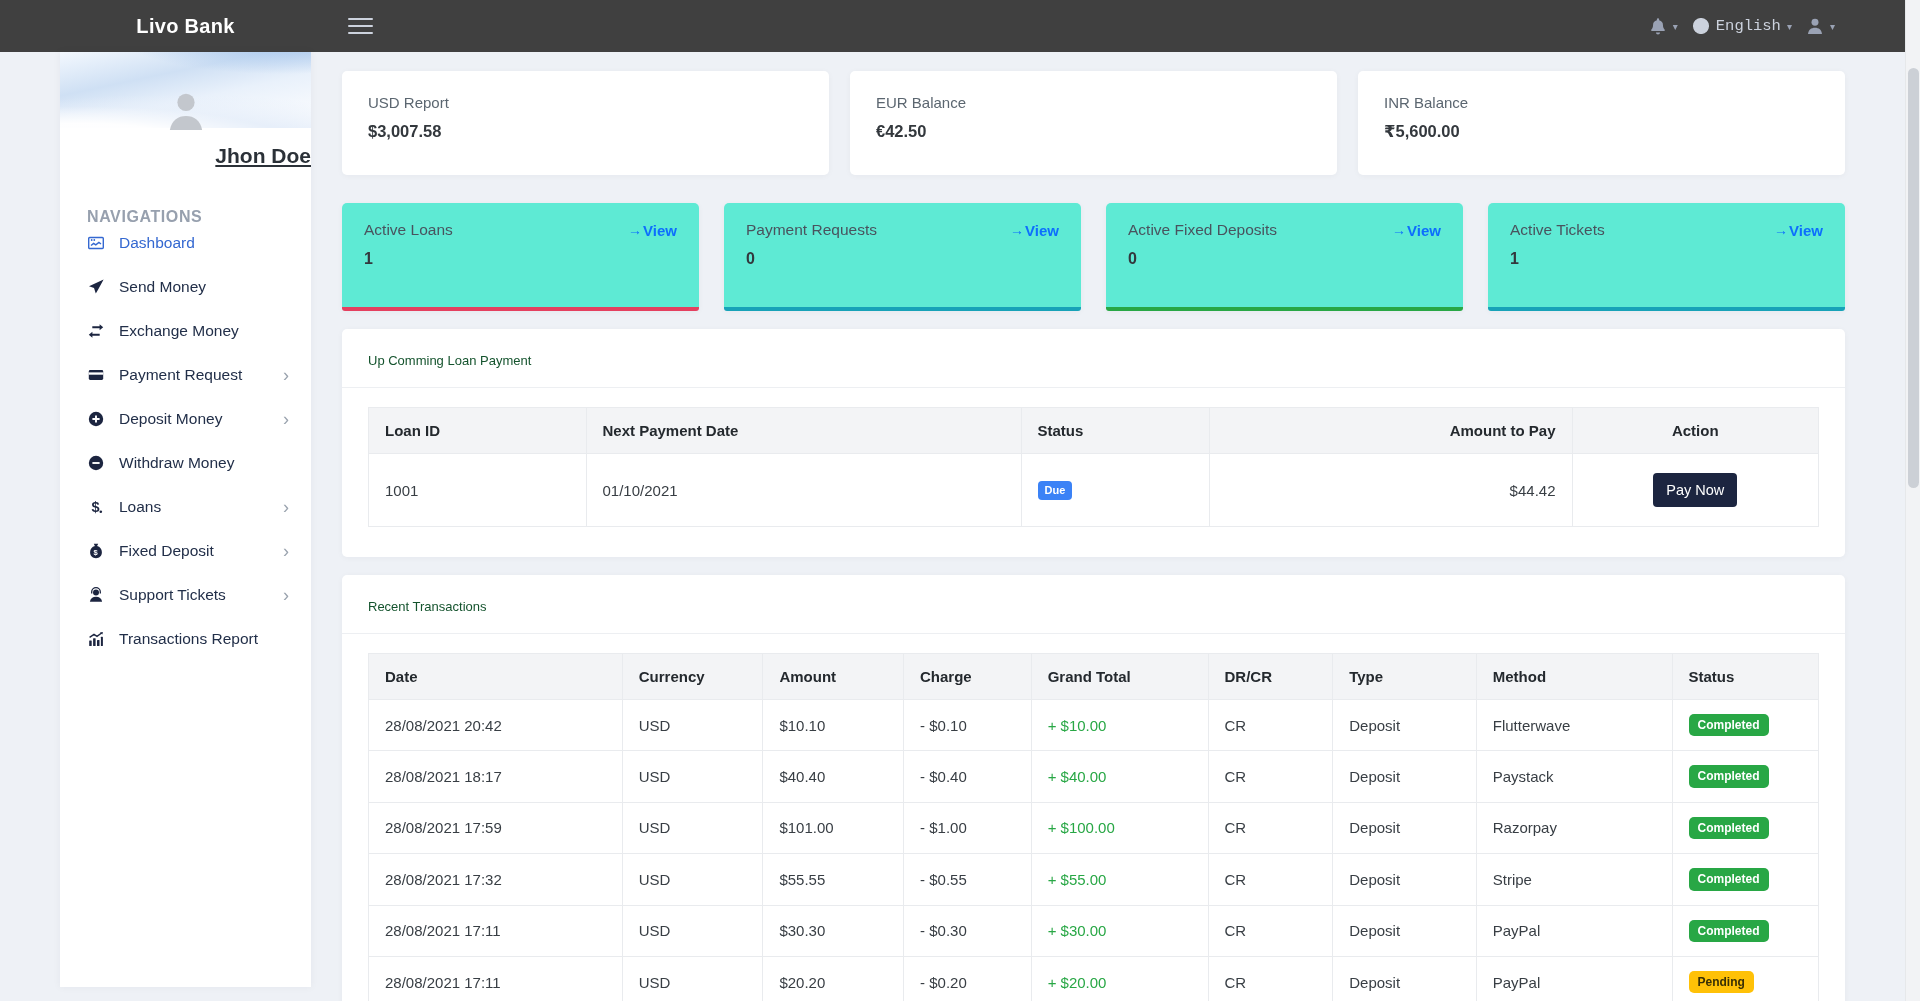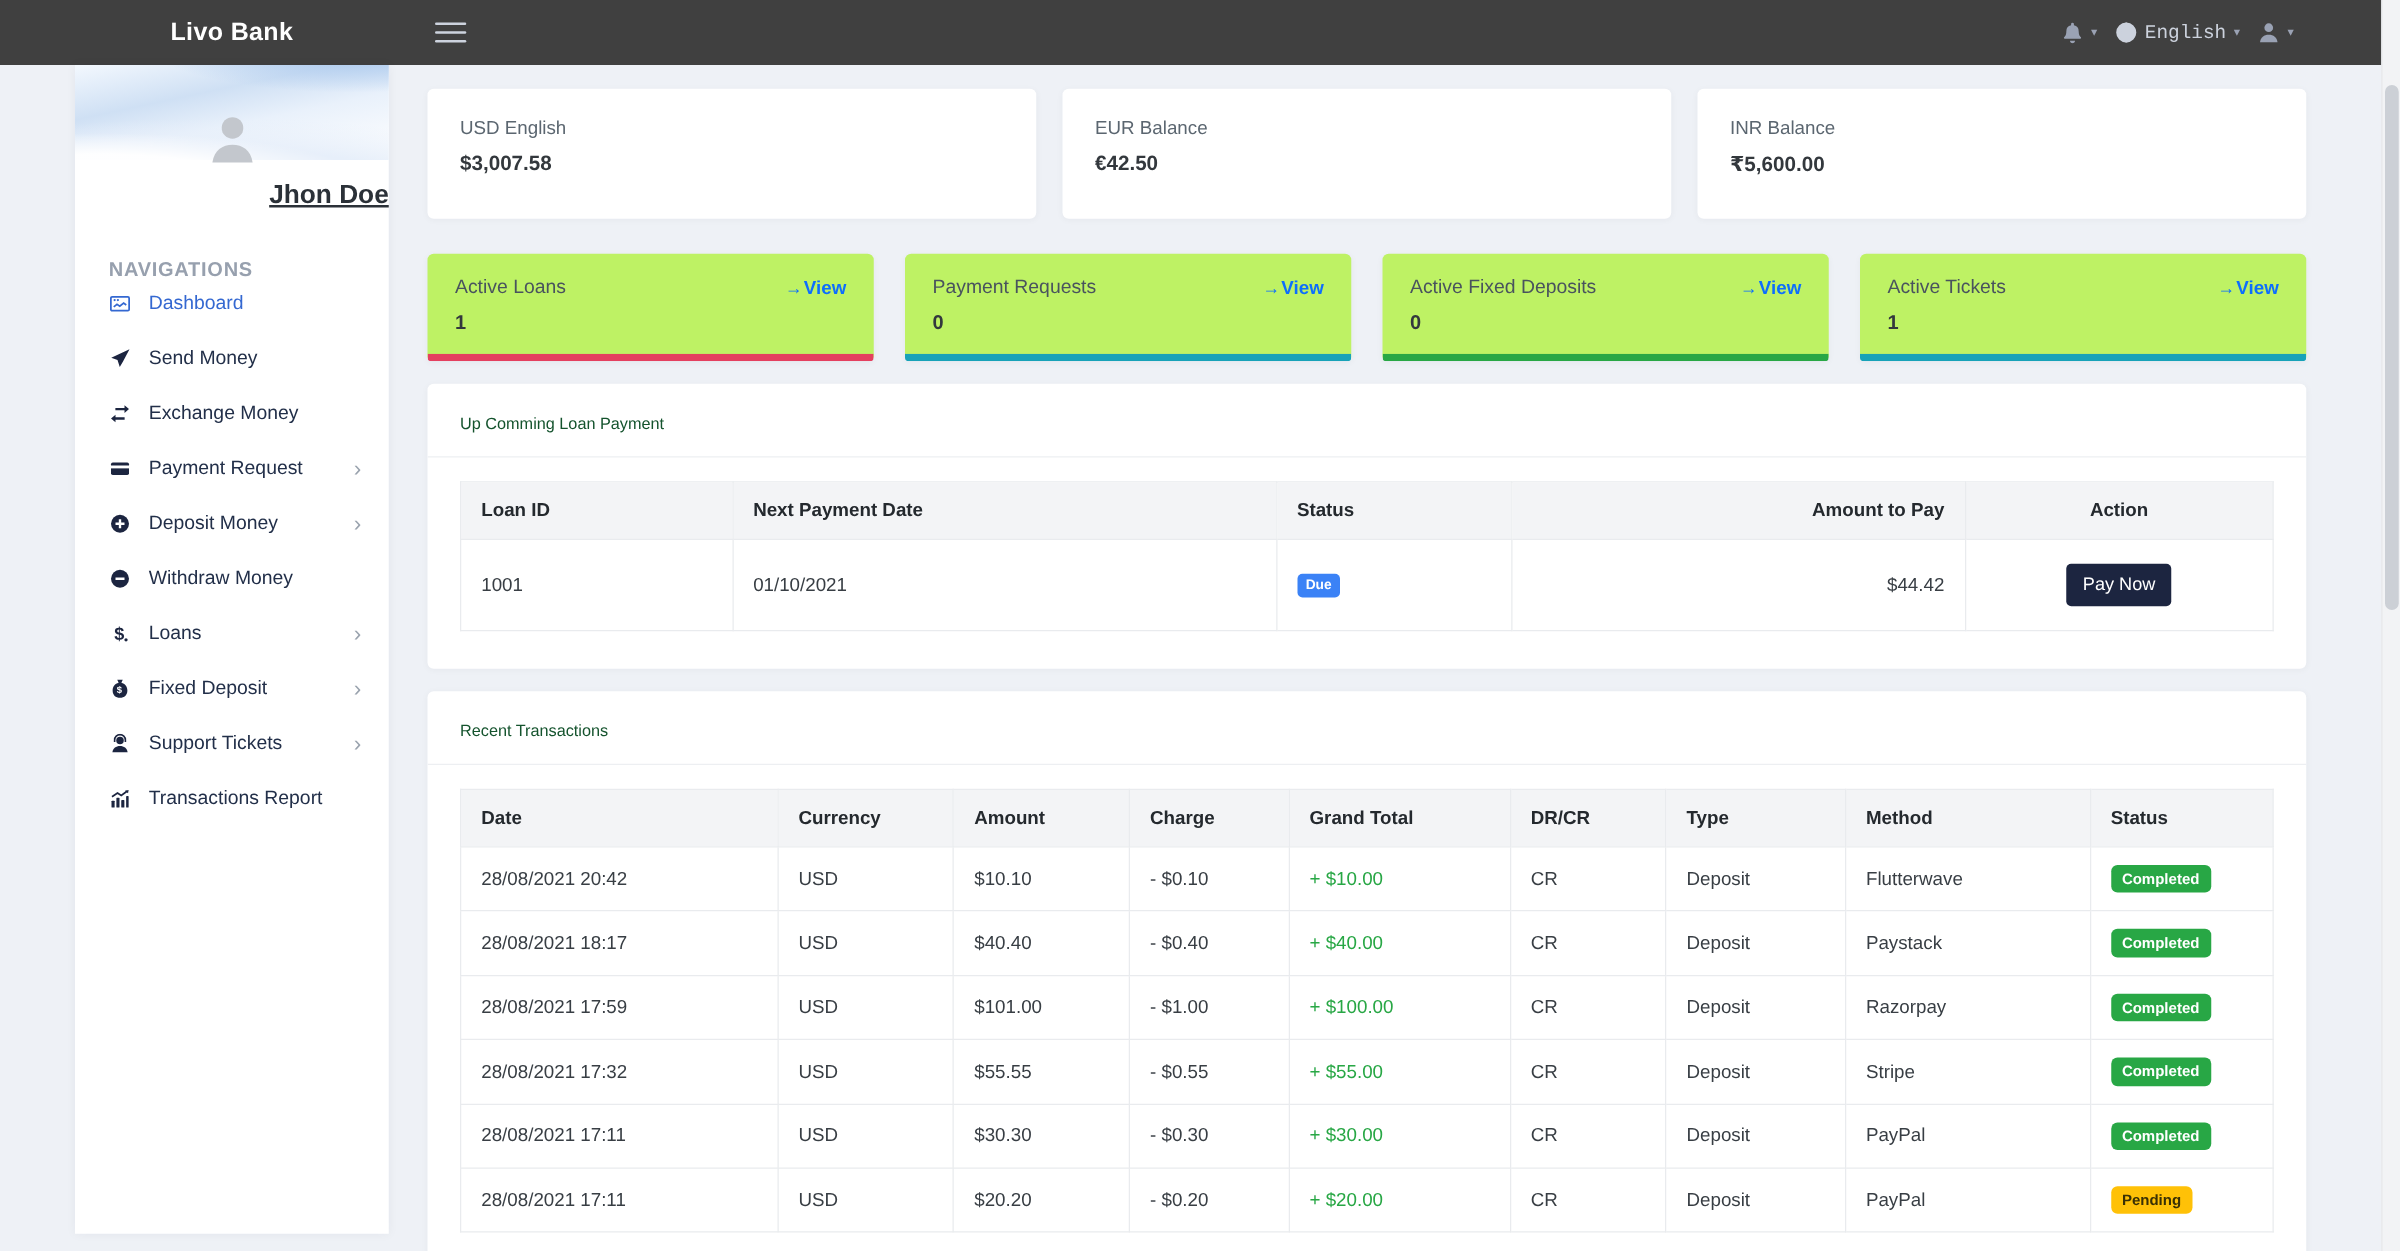--- a/index.html
+++ b/index.html
@@ -42,21 +42,21 @@
   .main { flex:1; margin:19px 75px 0 31px; }
 
   
   .cards-row { display:flex; gap:21px; }
   .balance-card { flex:1; background:#fff; border-radius:5px; box-shadow:0 1px 6px rgba(20,30,60,.04); padding:23px 26px; height:104px; }
   .balance-label { font-size:15px; color:#5b6670; }
   .balance-value { margin-top:11px; font-size:16.5px; font-weight:bold; color:#33383d; }
 
   
   .stats-row { display:flex; gap:25px; margin-top:28px; }
-  .stat-card { flex:1; background:#bef264; border-radius:5px 5px 3px 3px; box-shadow:0 1px 6px rgba(20,30,60,.04); padding:18px 22px 0; height:86px; border-bottom:6px solid #737373; }
+  .stat-card { flex:1; background:#5eead4; border-radius:5px 5px 3px 3px; box-shadow:0 1px 6px rgba(20,30,60,.04); padding:18px 22px 0; height:108px; border-bottom:4px solid #737373; }
   .stat-top { display:flex; justify-content:space-between; align-items:center; }
   .stat-label { font-size:15.5px; color:#49535e; }
   .view-link { font-size:15px; font-weight:bold; color:#0d6efd; cursor:pointer; display:flex; align-items:center; gap:1px; }
   .view-arrow { font-size:14px; }
   .stat-value { margin-top:11px; font-size:16px; font-weight:bold; color:#33383d; }
 
   
   .panel { background:#fff; border-radius:5px; box-shadow:0 1px 6px rgba(20,30,60,.04); margin-top:18px; overflow:hidden; }
   .panel-head { padding:24px 26px 19px; border-bottom:1px solid #edeff2; }
   .panel-title { font-size:13px; font-weight:normal; color:#14532d; }
@@ -237,21 +237,21 @@
           </span>
           <span class="nav-label">Transactions Report</span>
         </div>
       </nav>
   </aside>
 
   <main class="main">
 
     <div class="cards-row" id="balance-row">
         <div class="balance-card">
-          <div class="balance-label">USD English</div>
+          <div class="balance-label">USD Report</div>
           <div class="balance-value">$3,007.58</div>
         </div>
         <div class="balance-card">
           <div class="balance-label">EUR Balance</div>
           <div class="balance-value">€42.50</div>
         </div>
         <div class="balance-card">
           <div class="balance-label">INR Balance</div>
           <div class="balance-value">₹5,600.00</div>
         </div>

